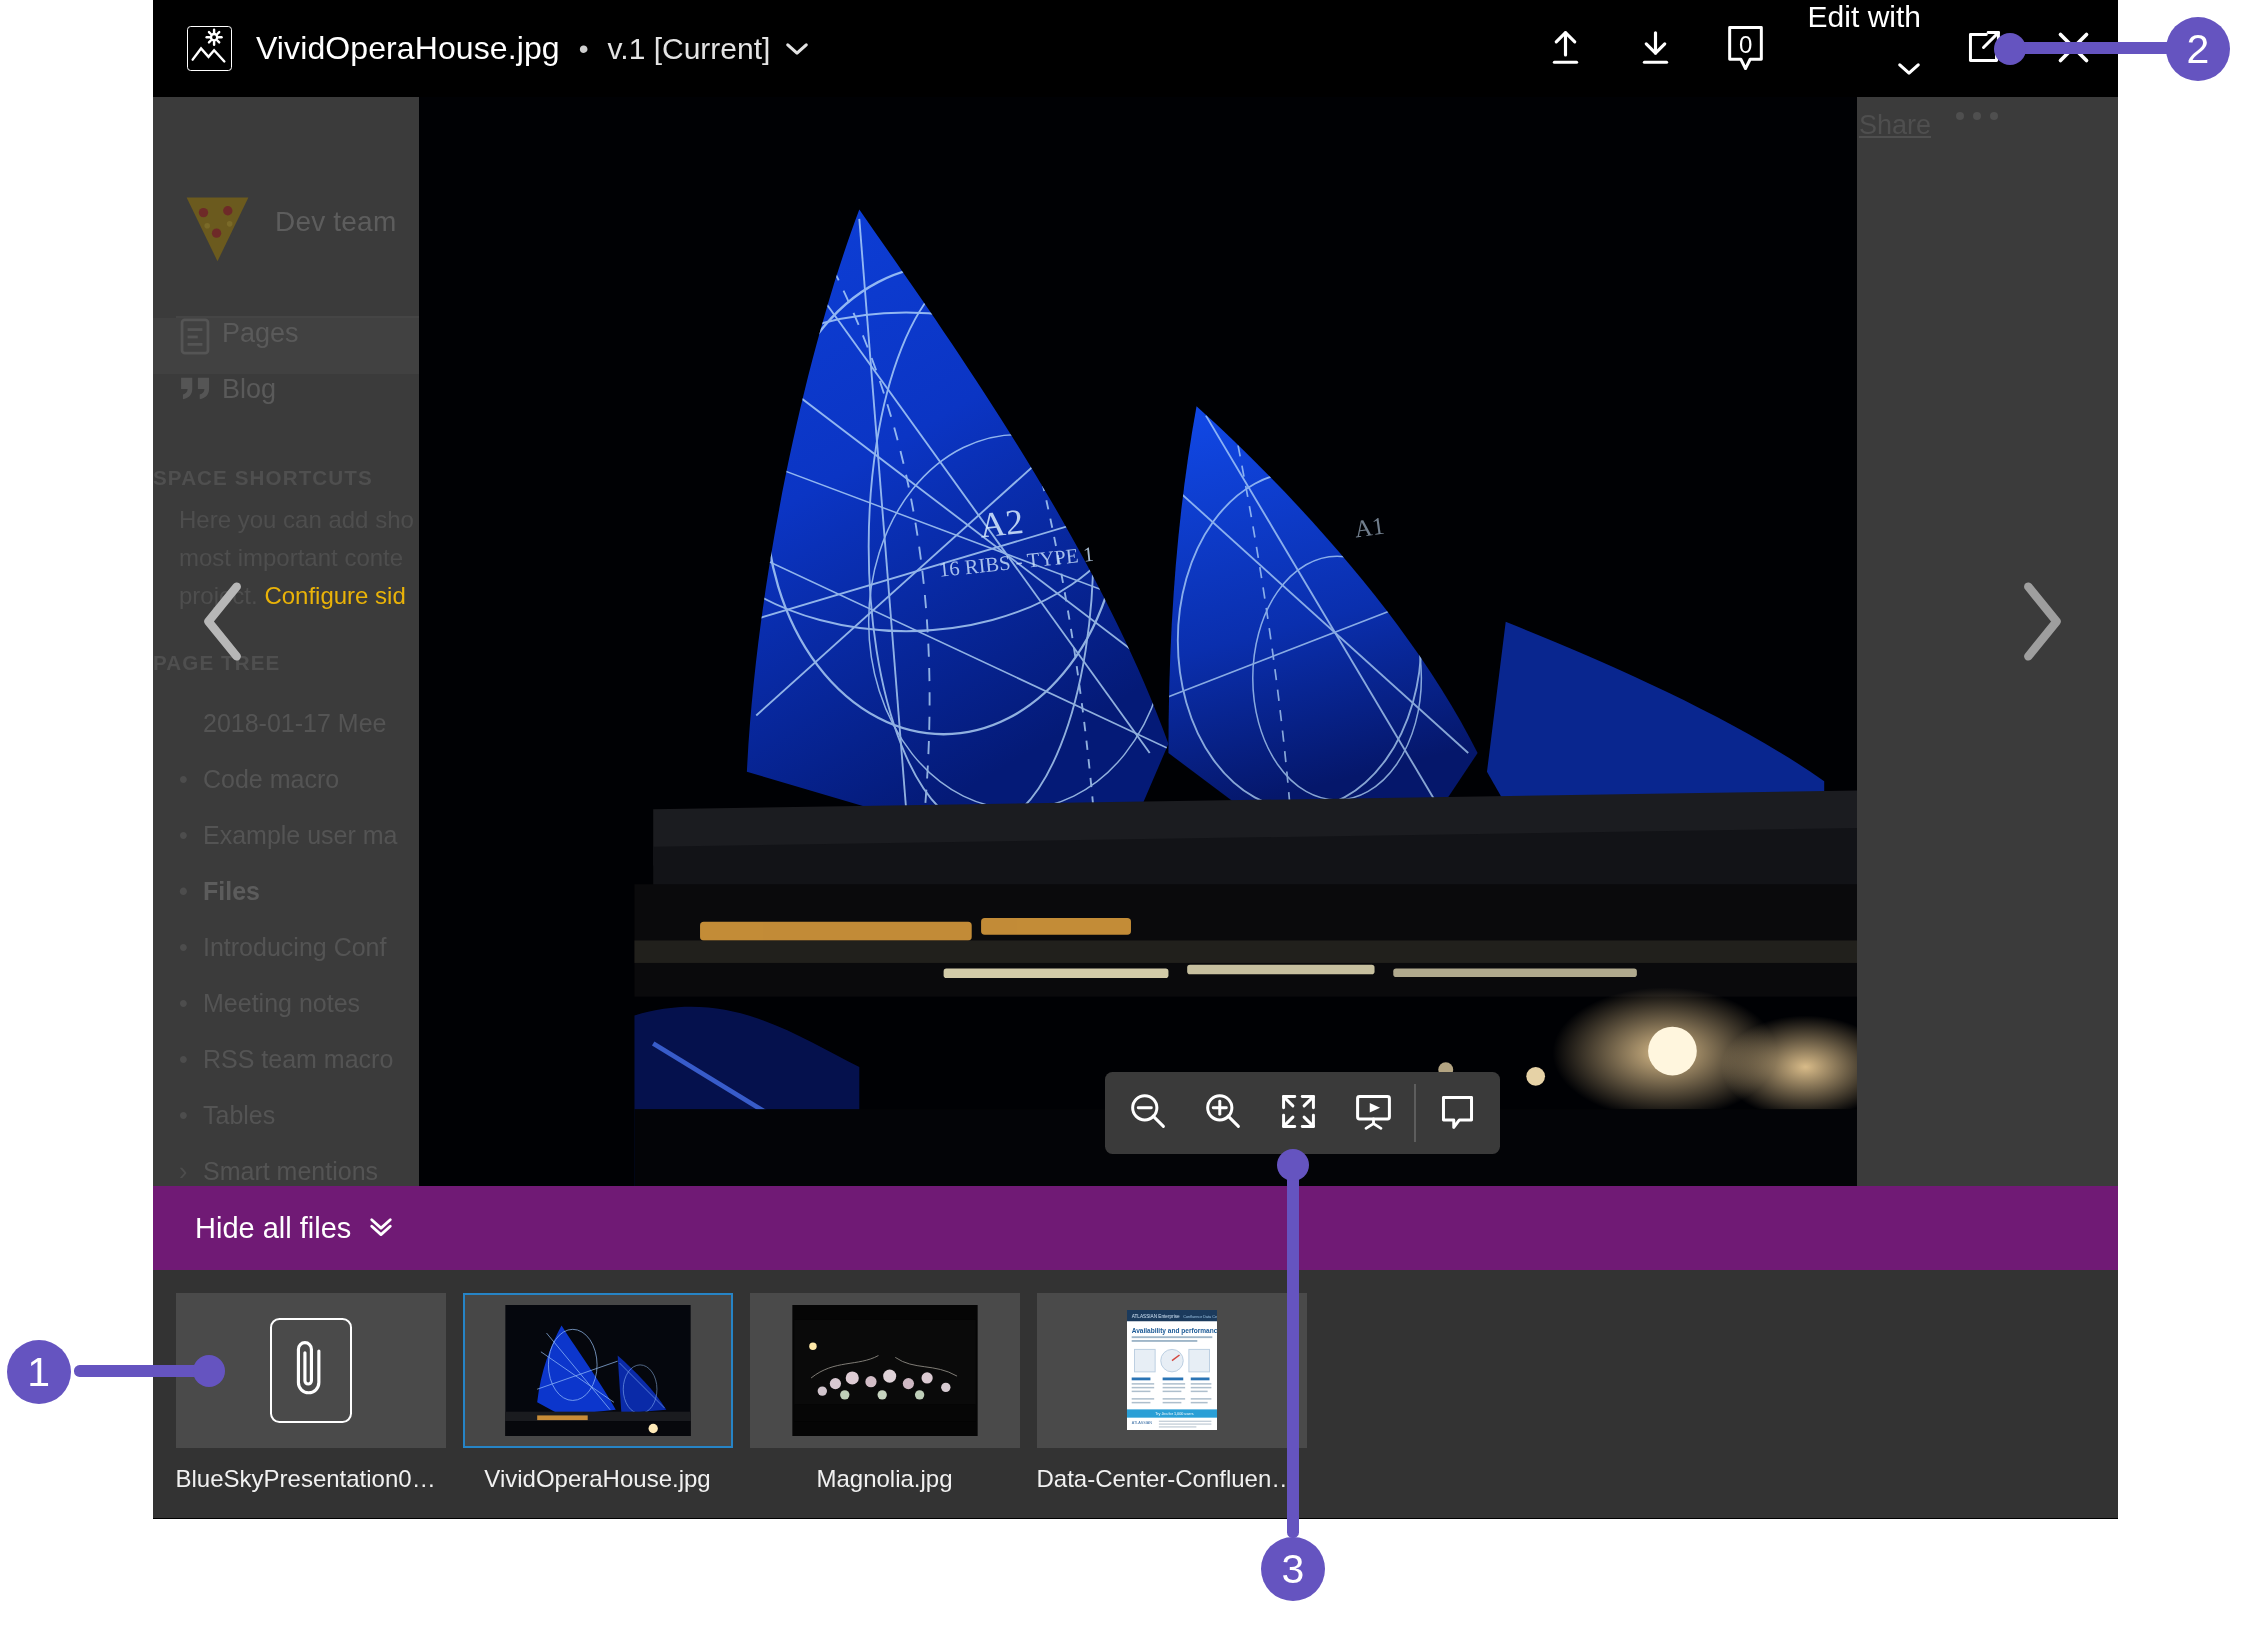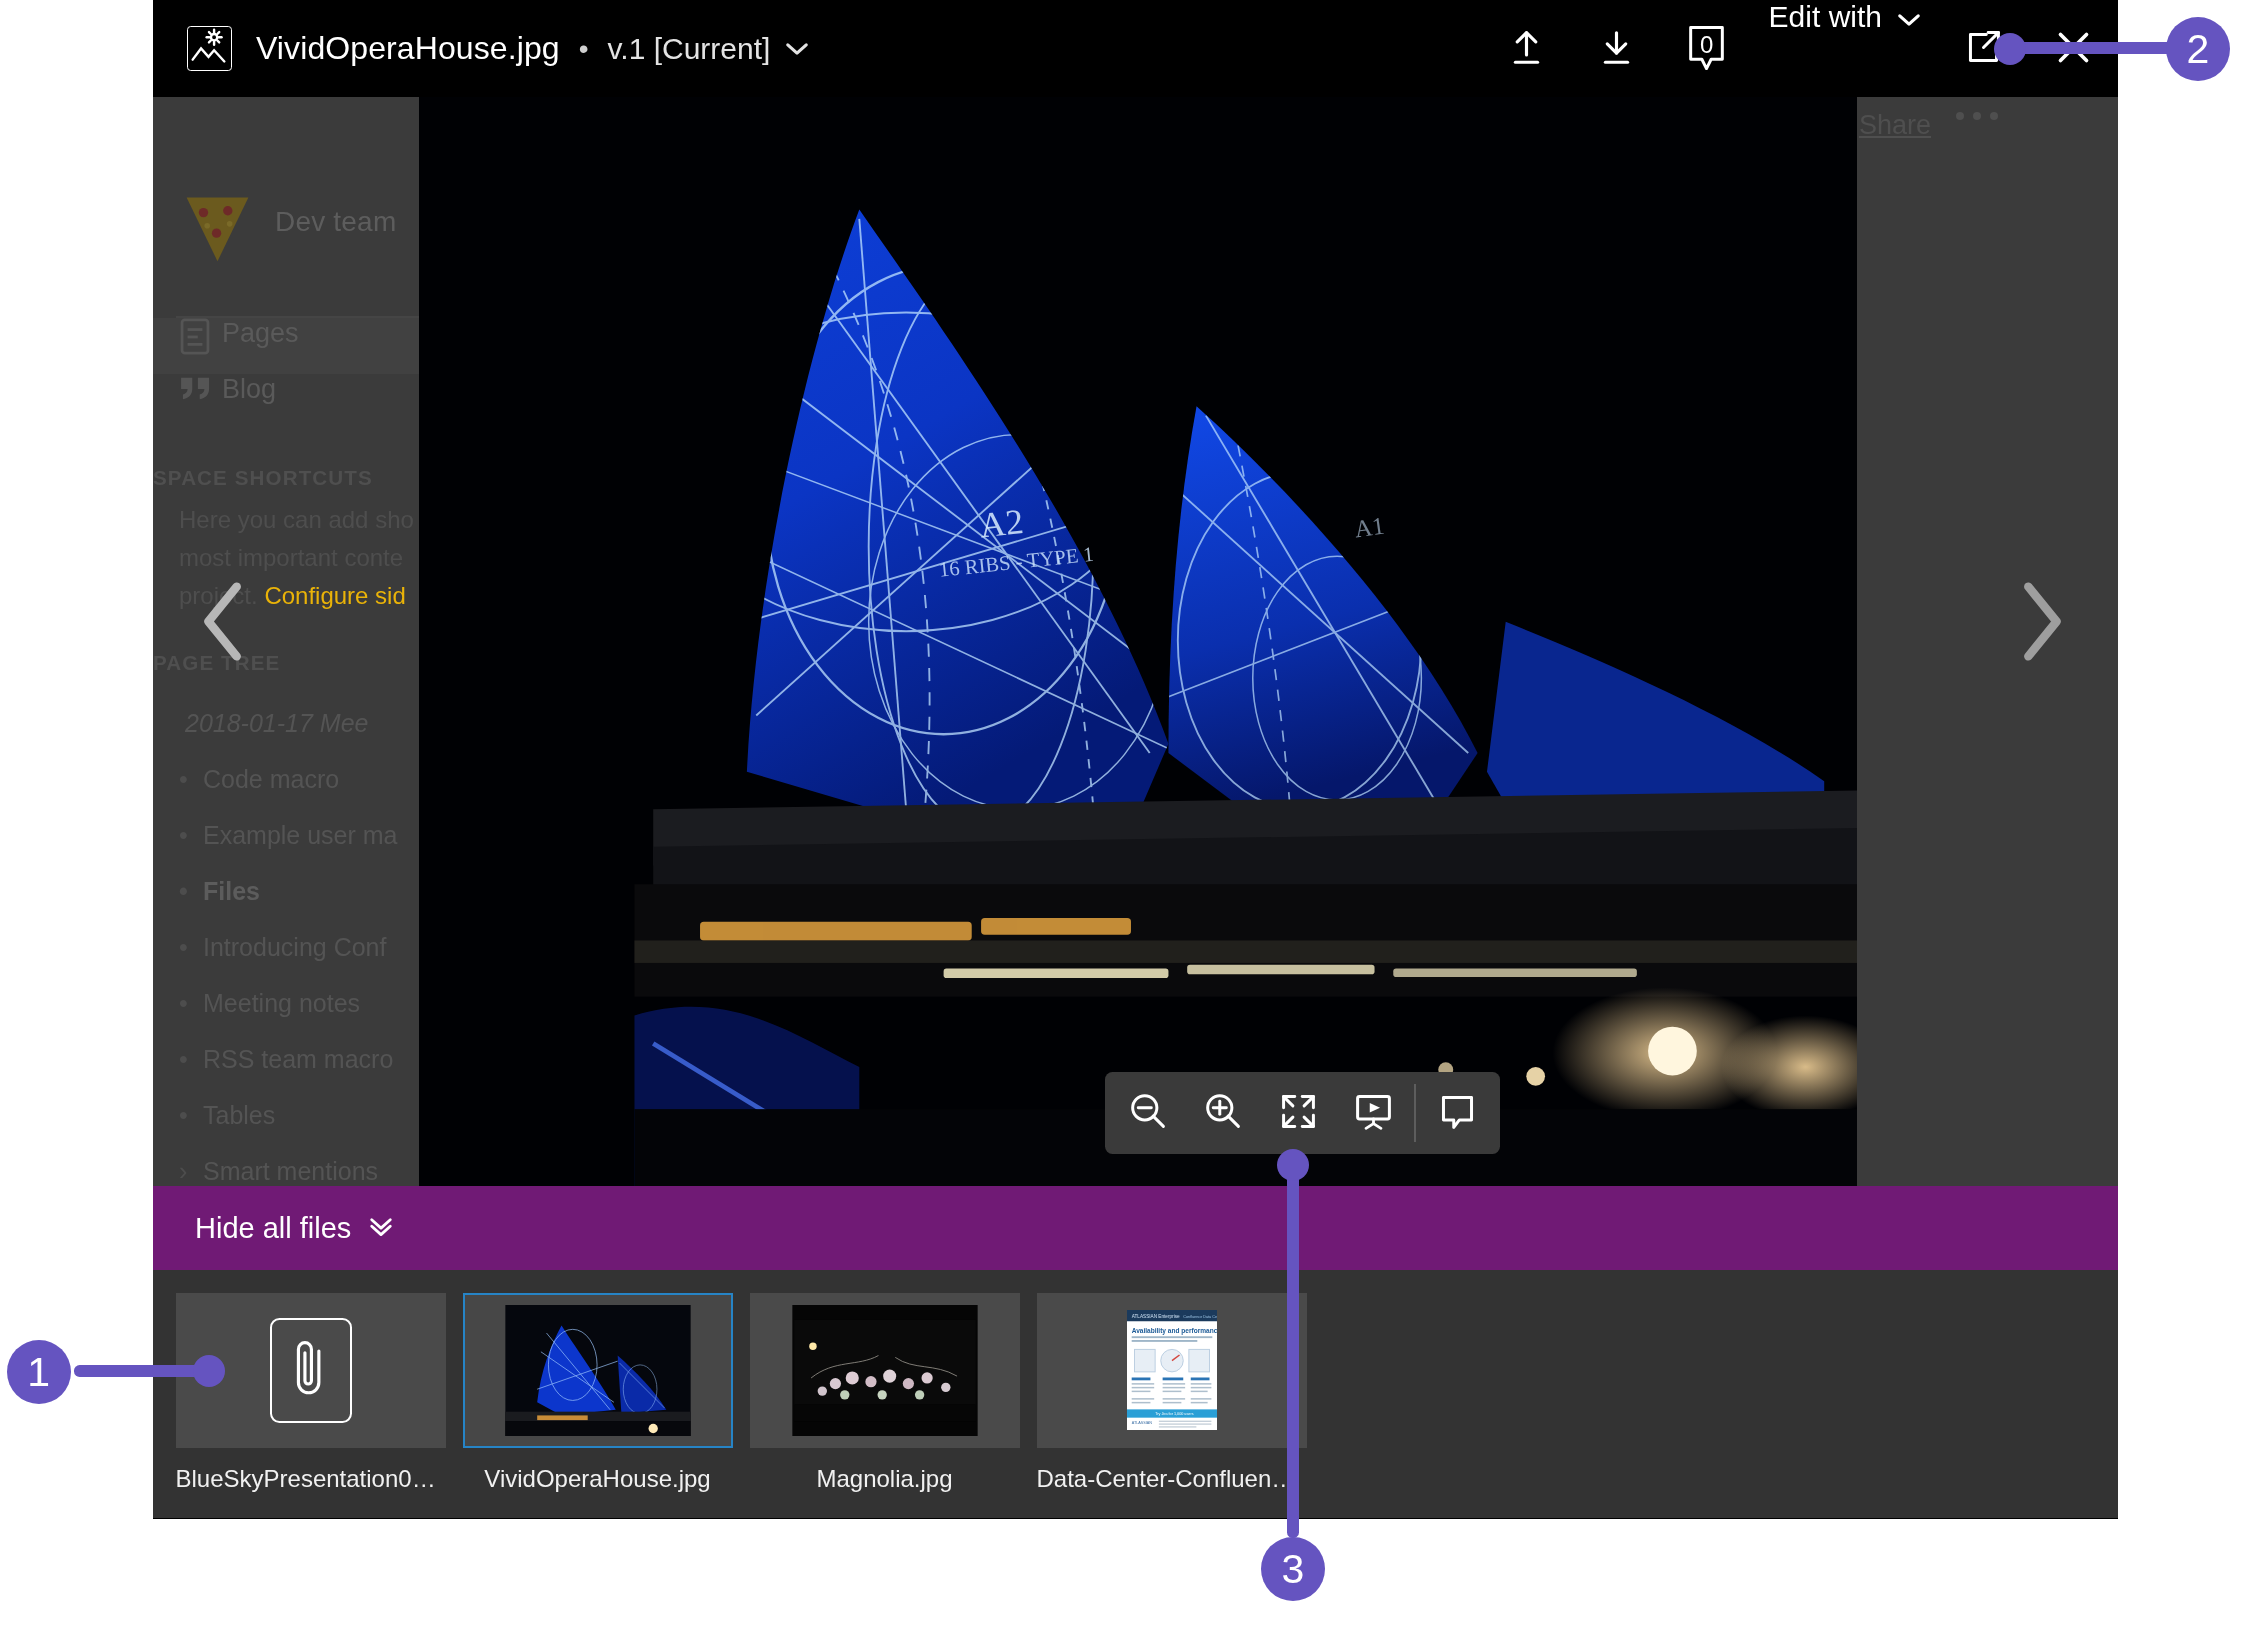--- a/index.html
+++ b/index.html
@@ -49,21 +49,21 @@
   .bg-para {
     padding-left: 26px; padding-right: 3.7px; font-size: 24px; line-height: 38px;
     color: #4e4e4e; white-space: nowrap;
   }
   .bg-link { color: #eab308; }
   .bg-tree { margin-top: 20.6px; }
   .bg-tree-item {
     position: relative; height: 56px; display: flex; align-items: center;
     padding-left: 26px; font-size: 25px; color: #545454; white-space: nowrap;
   }
-  .bg-tree-item.root { padding-left: 8px; font-style: italic; }
+  .bg-tree-item.root { padding-left: 26px; }
   .bg-tree-item.bold { font-weight: bold; color: #5c5c5c; }
   .bg-bullet {
     display: inline-block; width: 24px; color: #4d4d4d; font-size: 25px;
   }
   .bg-topbar-right { position: absolute; right: 0px; top: 82px; width: 440px; height: 1106px; background: #3b3b3b; }
   .bg-share {
     position: absolute; right: 187px; top: 106px; display: flex; align-items: center;
     gap: 12px; font-size: 27px; color: #4f4f4f;
   }
   .bg-share .lbl { text-decoration: underline; }
@@ -86,22 +86,22 @@
   .pv-version { font-size: 30px; color: #e3e3e3; white-space: nowrap; }
   .pv-caret { margin-left: 15px; color: #e3e3e3; display: inline-flex; }
   .pv-actions {
     margin-left: auto; display: flex; align-items: center; height: 100%;
   }
   .hbtn {
     width: 90px; height: 100%; display: flex; align-items: center; justify-content: center;
     color: #fff; cursor: pointer;
   }
   .editwith {
-    display: flex; align-items: flex-start; gap: 15px; color: #fff; font-size: 30px;
-    padding: 0 17px; height: 100%; cursor: pointer; white-space: nowrap;
+    display: flex; align-items: flex-end; gap: 15px; color: #fff; font-size: 30px;
+    padding: 0 17px; height: 100%; cursor: pointer; white-space: nowrap; flex-direction: column;
   }
   .badge-count {
     position: relative; width: 51px; height: 54px;
   }
   .badge-count .num {
     position: absolute; inset: 0; display: flex; align-items: center; justify-content: center;
     font-size: 24px; color: #fff; padding-bottom: 7.5px;
   }
 
   

